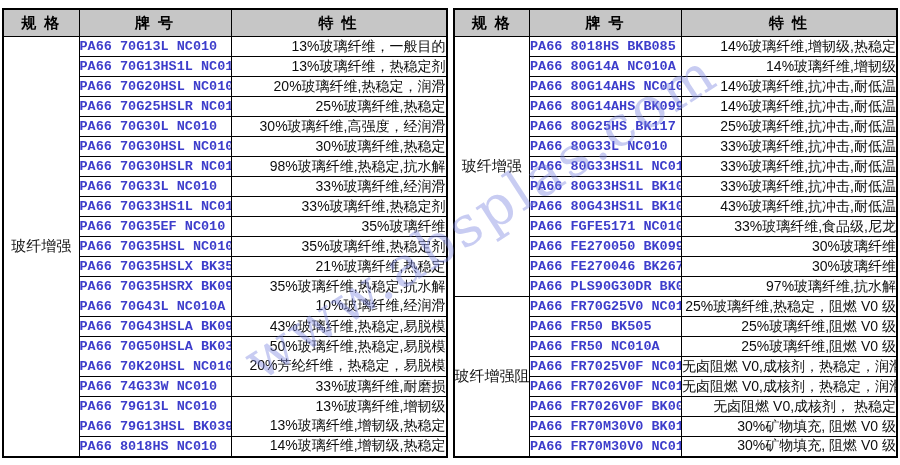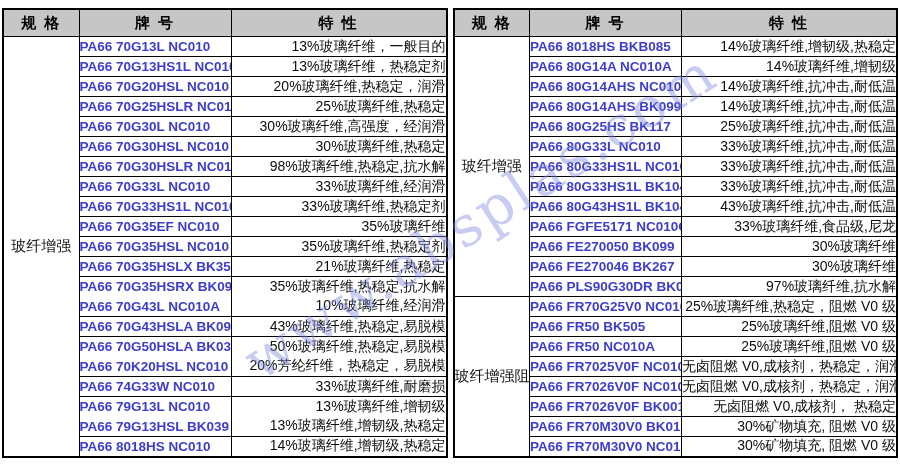--- a/index.html
+++ b/index.html
@@ -50,20 +50,21 @@
     white-space:normal;
     line-height:1.5;
     padding:0 6px;
   }
   td.grade{
     color:#3d3dcb;
     font-size:13.5px;
     padding-left:10px;
     vertical-align:middle;
     font-weight:bold;
+    font-family:Liberation Mono, monospace;
   }
   td.prop{
     color:#0d0d0d;
     font-size:14px;
     padding-left:7px;
     vertical-align:middle;
     text-align:right;
   }
   tr.no-divider td{border-bottom:none;}
   tr[data-name="table-row"]{height:20px;}

